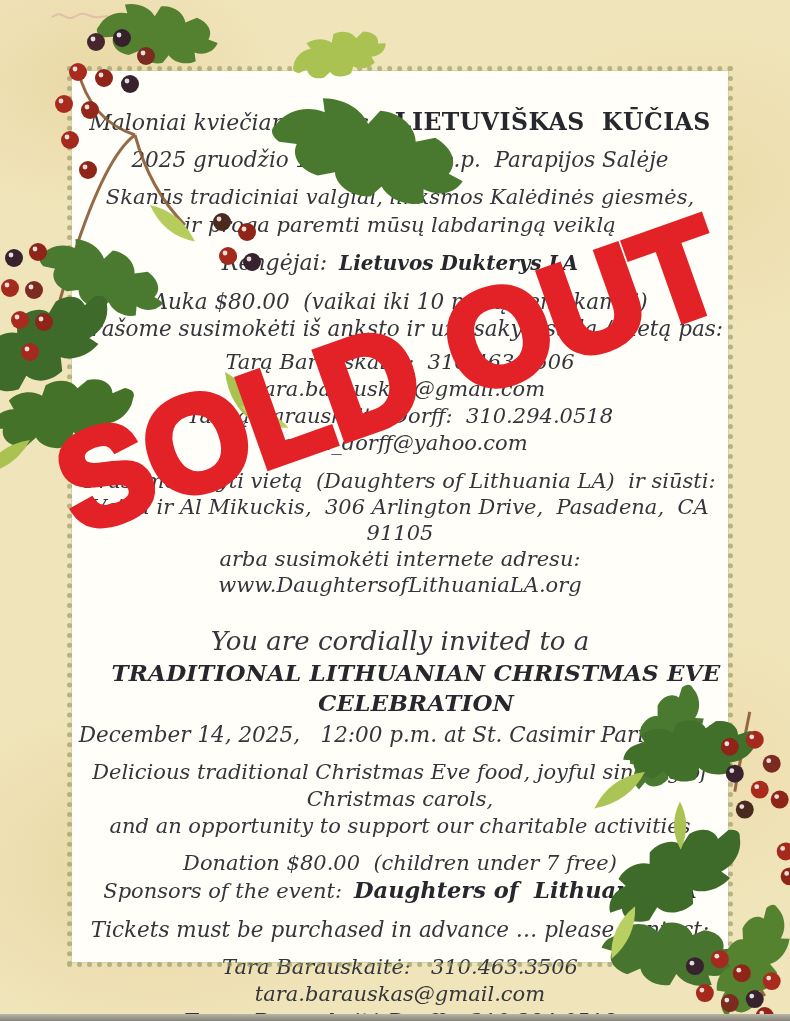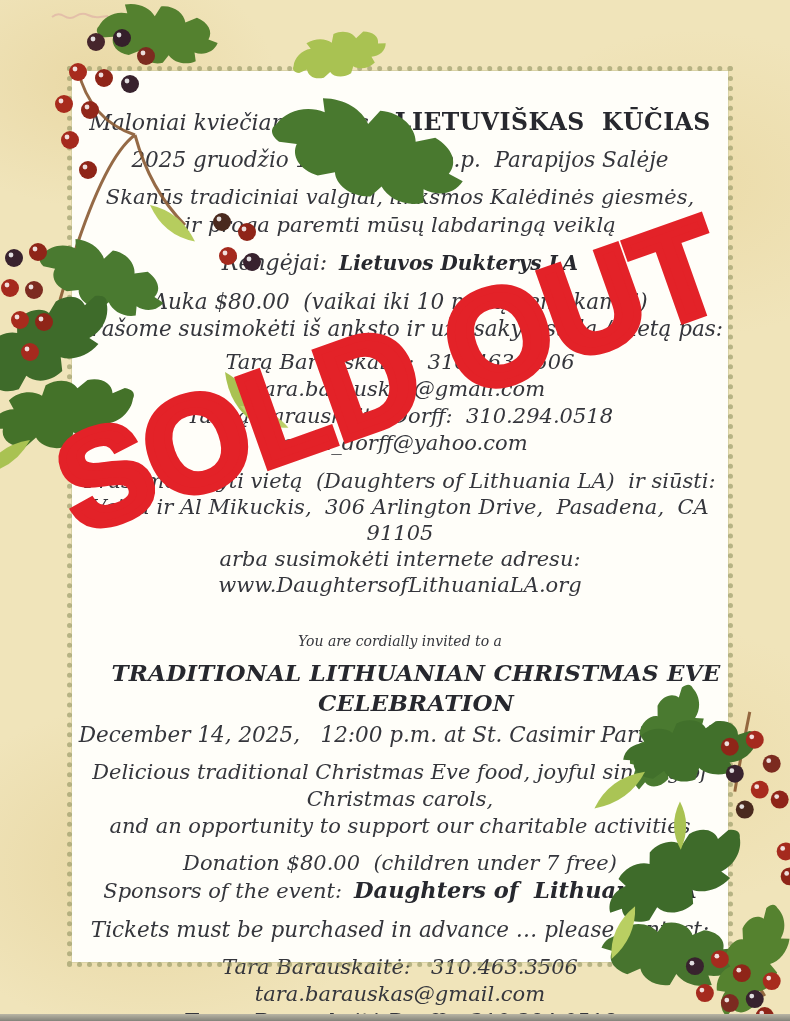--- a/index.html
+++ b/index.html
@@ -35,21 +35,21 @@
 
   .l-invite   { margin-top:37px !important; font-size:22px; line-height:28px; }
   .l-invite .title { font-size:23.5px; letter-spacing:0.5px; }
   .l-date     { margin-top:9px  !important; font-size:21.5px; line-height:28px; }
   .l-desc     { margin-top:9px  !important; line-height:28px; }
   .l-reng     { margin-top:9px  !important; font-size:22px; line-height:30px; }
   .l-reng .name { font-size:20px; }
   .l-auka     { margin-top:10px !important; font-size:21.5px; }
   .l-contacts { margin-top:7px  !important;font-style:italic; }
   .l-checks   { margin-top:11px !important; line-height:26px; }
-  .e-invite   { margin-top:29px !important; font-size:14px; line-height:28px; }
+  .e-invite   { margin-top:29px !important; font-size:26px; line-height:28px; }
   .e-title    { margin-top:3px  !important; font-size:23px; line-height:30px; letter-spacing:0.2px;padding-left:32px; }
   .e-date     { margin-top:2px  !important; font-size:21.5px; line-height:29px; }
   .e-desc     { margin-top:10px !important; }
   .e-donation { margin-top:10px !important; }
   .e-donation .name { font-size:22.5px; }
   .e-tickets  { margin-top:11px !important; font-size:21.5px; line-height:28px; }
   .e-contacts { margin-top:10px !important; }
 
   .stamp {
     position:absolute; left:8px; top:300px; width:764px; z-index:30;

